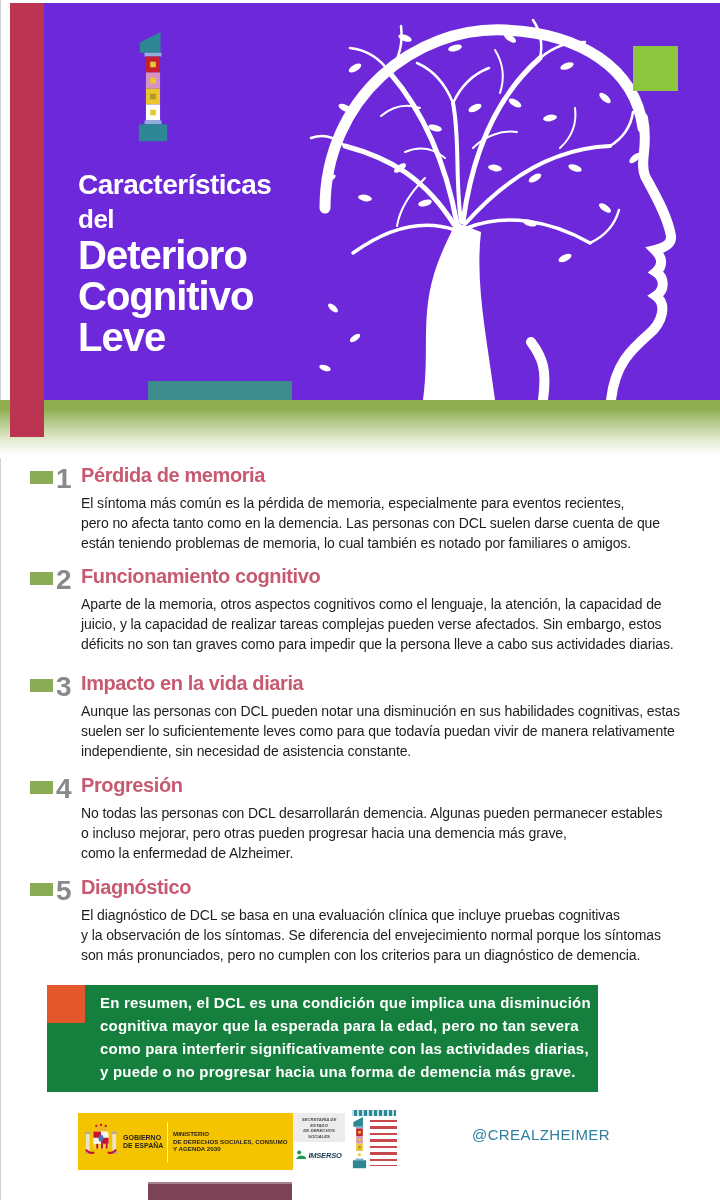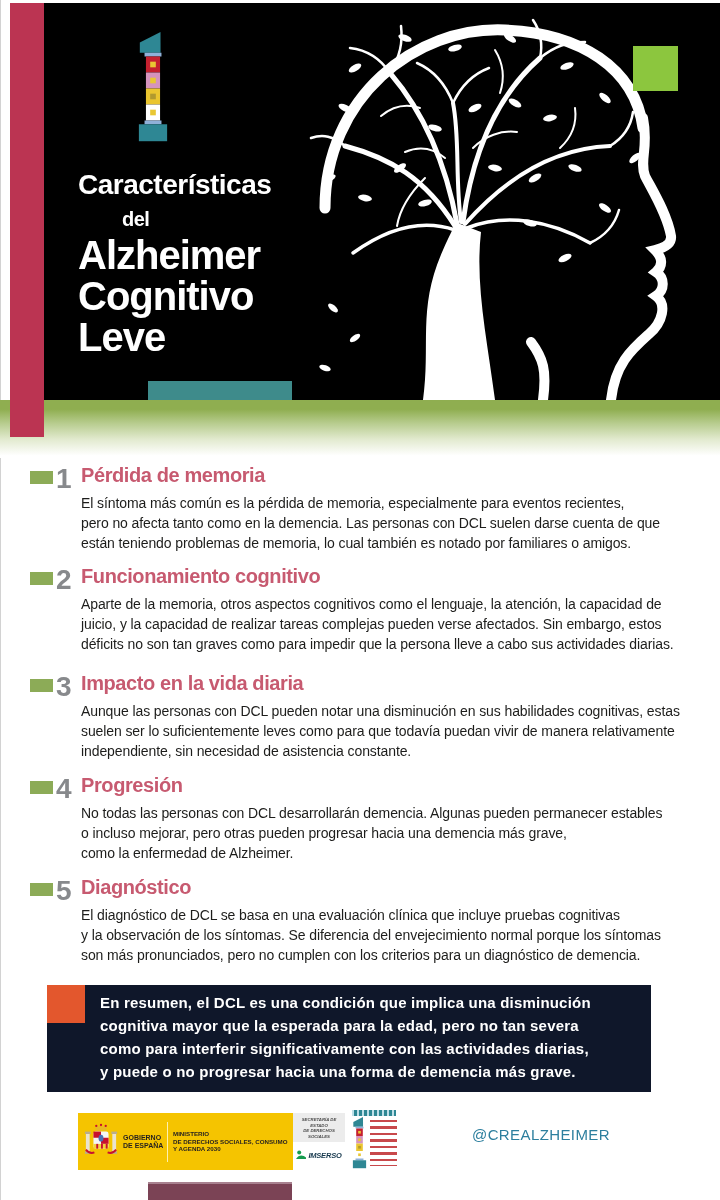--- a/index.html
+++ b/index.html
@@ -1,45 +1,45 @@
 <!DOCTYPE html>
 <html><head>
 <meta charset="utf-8">
 <style>
   html,body{margin:0;padding:0;background:#fff;}
   .page{position:relative;width:720px;height:1200px;background:#ffffff;overflow:hidden;
         font-family:"Liberation Sans",sans-serif;}
   .edge-line{position:absolute;left:0;top:0;width:1px;height:1200px;background:#d2d2d2;}
 
   
-  .hdr{position:absolute;left:10px;top:3px;width:710px;height:397px;background:#000000;overflow:hidden;}
+  .hdr{position:absolute;left:10px;top:3px;width:710px;height:397px;background:#6d28d9;overflow:hidden;}
   .tree{position:absolute;left:295px;top:5px;width:380px;height:392px;}
   .green-sq{position:absolute;left:623px;top:43px;width:45px;height:45px;background:#8cc63e;}
   .tower{position:absolute;left:127px;top:29px;width:32px;height:113px;}
   .hdr-title{position:absolute;left:68px;top:166px;color:#ffffff;}
   .t-small{font-size:28px;font-weight:bold;letter-spacing:-0.5px;line-height:32px;}
-  .t-mid{font-size:20px;font-weight:bold;letter-spacing:-0.5px;line-height:32px;margin-top:2px;margin-left:44px;}
+  .t-mid{font-size:26px;font-weight:bold;letter-spacing:-0.5px;line-height:32px;margin-top:2px;}
   .t-big{font-size:40px;font-weight:bold;letter-spacing:-1px;line-height:41px;}
 
   .teal-tab{position:absolute;left:148px;top:381px;width:144px;height:20px;background:#3e8b8b;}
   .green-fade{position:absolute;left:0;top:400px;width:720px;height:58px;
       background:linear-gradient(to bottom,#8fae50 0%,#8fae50 16%,#b7cc8e 40%,#e2eacf 68%,#ffffff 96%);}
   .crimson{position:absolute;left:10px;top:3px;width:34px;height:434px;background:#bb3452;z-index:4;}
 
   
   .sec{position:absolute;left:0;width:720px;}
   .s1{top:466px;} .s2{top:567px;} .s3{top:674px;} .s4{top:776px;} .s5{top:878px;}
   .bar{position:absolute;left:30px;top:5px;width:23px;height:13px;background:#8cab57;}
   .num{position:absolute;left:56px;top:-3px;font-size:28px;font-weight:bold;color:#87898c;}
   .stitle{position:absolute;left:81px;top:-2px;font-size:20px;font-weight:bold;color:#c75a70;letter-spacing:-0.4px;}
   .sbody{position:absolute;left:81px;top:27px;width:622px;font-size:14px;line-height:20px;color:#1d1d1b;
          letter-spacing:-0.1px;white-space:pre-line;}
 
   
-  .summary{position:absolute;left:47px;top:985px;width:604px;height:107px;background:#0f172a;}
+  .summary{position:absolute;left:47px;top:985px;width:551px;height:107px;background:#15803d;}
   .orange{position:absolute;left:0;top:0;width:38px;height:38px;background:#e3572d;}
   .sumtext{position:absolute;left:53px;top:6px;width:560px;margin:0;font-size:15px;font-weight:bold;
            line-height:23px;color:#ffffff;letter-spacing:0.2px;white-space:pre-line;}
 
   
   .gov{position:absolute;left:78px;top:1113px;width:215px;height:57px;background:#f5c400;
        display:flex;align-items:center;}
   .coat{width:34px;height:42px;margin-left:6px;flex:none;}
   .gob-label{font-size:7px;font-weight:bold;color:#231f20;line-height:8px;margin-left:5px;white-space:pre-line;width:42px;}
   .gov-div{width:1px;height:40px;background:#fdf0b0;margin:0 5px 0 2px;flex:none;}
@@ -143,21 +143,21 @@
       <rect x="14" y="65.5" width="6" height="6" fill="#b0992f"></rect>
       <rect x="9.5" y="77" width="15" height="17" fill="#ffffff"></rect>
       <rect x="14" y="82.5" width="6" height="6" fill="#e9c733"></rect>
       <rect x="8" y="94" width="18" height="4" fill="#8fb0d8"></rect>
       <rect x="2" y="98" width="30" height="18" fill="#2e8794"></rect>
     </svg>
 
     <div class="hdr-title">
       <div class="t-small">Características</div>
       <div class="t-mid">del</div>
-      <div class="t-big">Alzheimer</div>
+      <div class="t-big">Deterioro</div>
       <div class="t-big">Cognitivo</div>
       <div class="t-big">Leve</div>
     </div>
   </header>
 
   <div class="teal-tab"></div>
   <div class="green-fade"></div>
   <div class="crimson"></div>
 
   <section class="sec s1">

